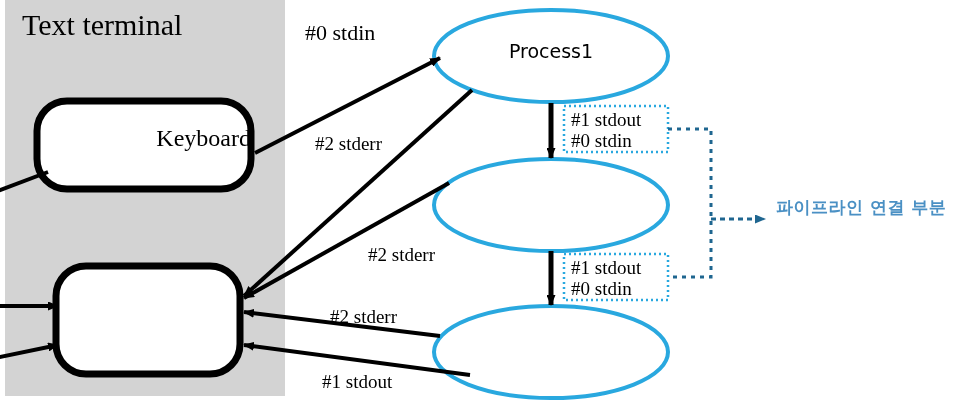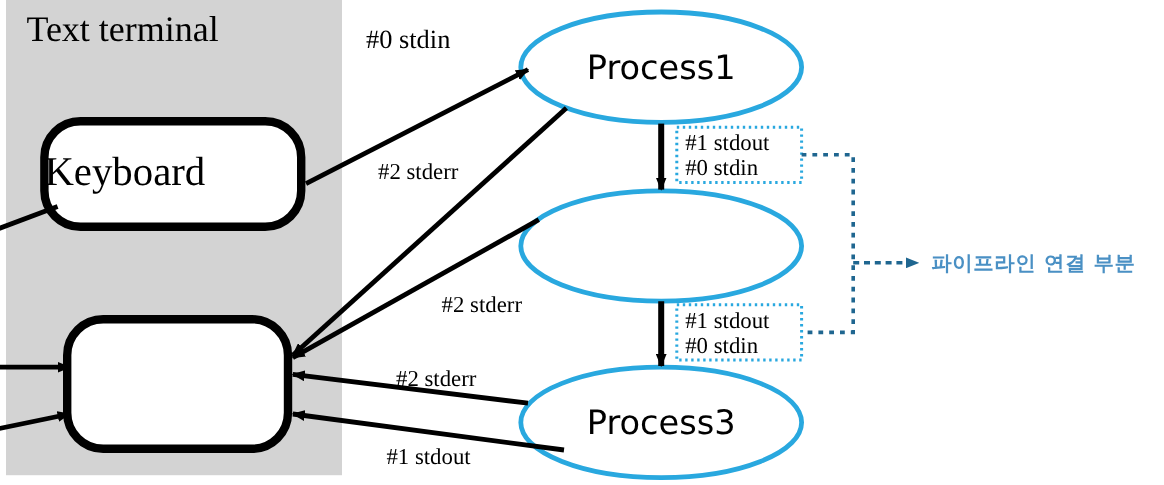--- a/index.html
+++ b/index.html
@@ -28,26 +28,26 @@
     white-space: pre;
     color: #000000;
     font-family: "Liberation Serif", "DejaVu Serif", serif;
   }
   .terminal-title {
     font-size: 30px;
     left: 22px;
     top: 8px;
   }
   .box-label {
-    font-size: 34px;
-    text-align: left;
+    font-size: 24px;
+    text-align: right;
   }
   .proc-label {
     font-family: "DejaVu Sans", "Liberation Sans", sans-serif;
-    font-size: 28px;
+    font-size: 19px;
     text-align: center;
     color: #000000;
   }
   .pipe-label {
     font-size: 19px;
     line-height: 23px;
     text-align: left;
   }
   .flow-label {
     font-size: 18px;
@@ -115,33 +115,32 @@
   </svg>
 
   <div class="lbl terminal-title">Text terminal</div>
 
   <div class="lbl box-label" style="left:37px; top:125px; width:214px;">Keyboard</div>
 
 
   <div class="lbl proc-label" style="left:434px; top:40px; width:234px;">Process1</div>
 
 
-  <div class="lbl proc-label" style="left:434px; top:336px; width:234px;">Process3</div>
 
   <div class="lbl pipe-label" style="left:571px; top:108px;">#1 stdout</div>
   <div class="lbl pipe-label" style="left:571px; top:129px;">#0 stdin</div>
 
   <div class="lbl pipe-label" style="left:571px; top:256px;">#1 stdout</div>
   <div class="lbl pipe-label" style="left:571px; top:277px;">#0 stdin</div>
 
   <div class="lbl flow-label" style="left:305px; top:20px; font-size:22px;">#0 stdin</div>
 
   <div class="lbl flow-label" style="left:315px; top:133px; font-size:19px;">#2 stderr</div>
 
   <div class="lbl flow-label" style="left:368px; top:244px; font-size:19px;">#2 stderr</div>
 
   <div class="lbl flow-label" style="left:330px; top:306px; font-size:19px;">#2 stderr</div>
 
   <div class="lbl flow-label" style="left:322px; top:371px; font-size:19px;">#1 stdout</div>
 
-  <div class="lbl korean-label" style="left:776px; top:208px;">파이프라인 연결 부분</div>
+  <div class="lbl korean-label" style="left:776px; top:196px;">파이프라인 연결 부분</div>
 
 </div>
 
 </body></html>

